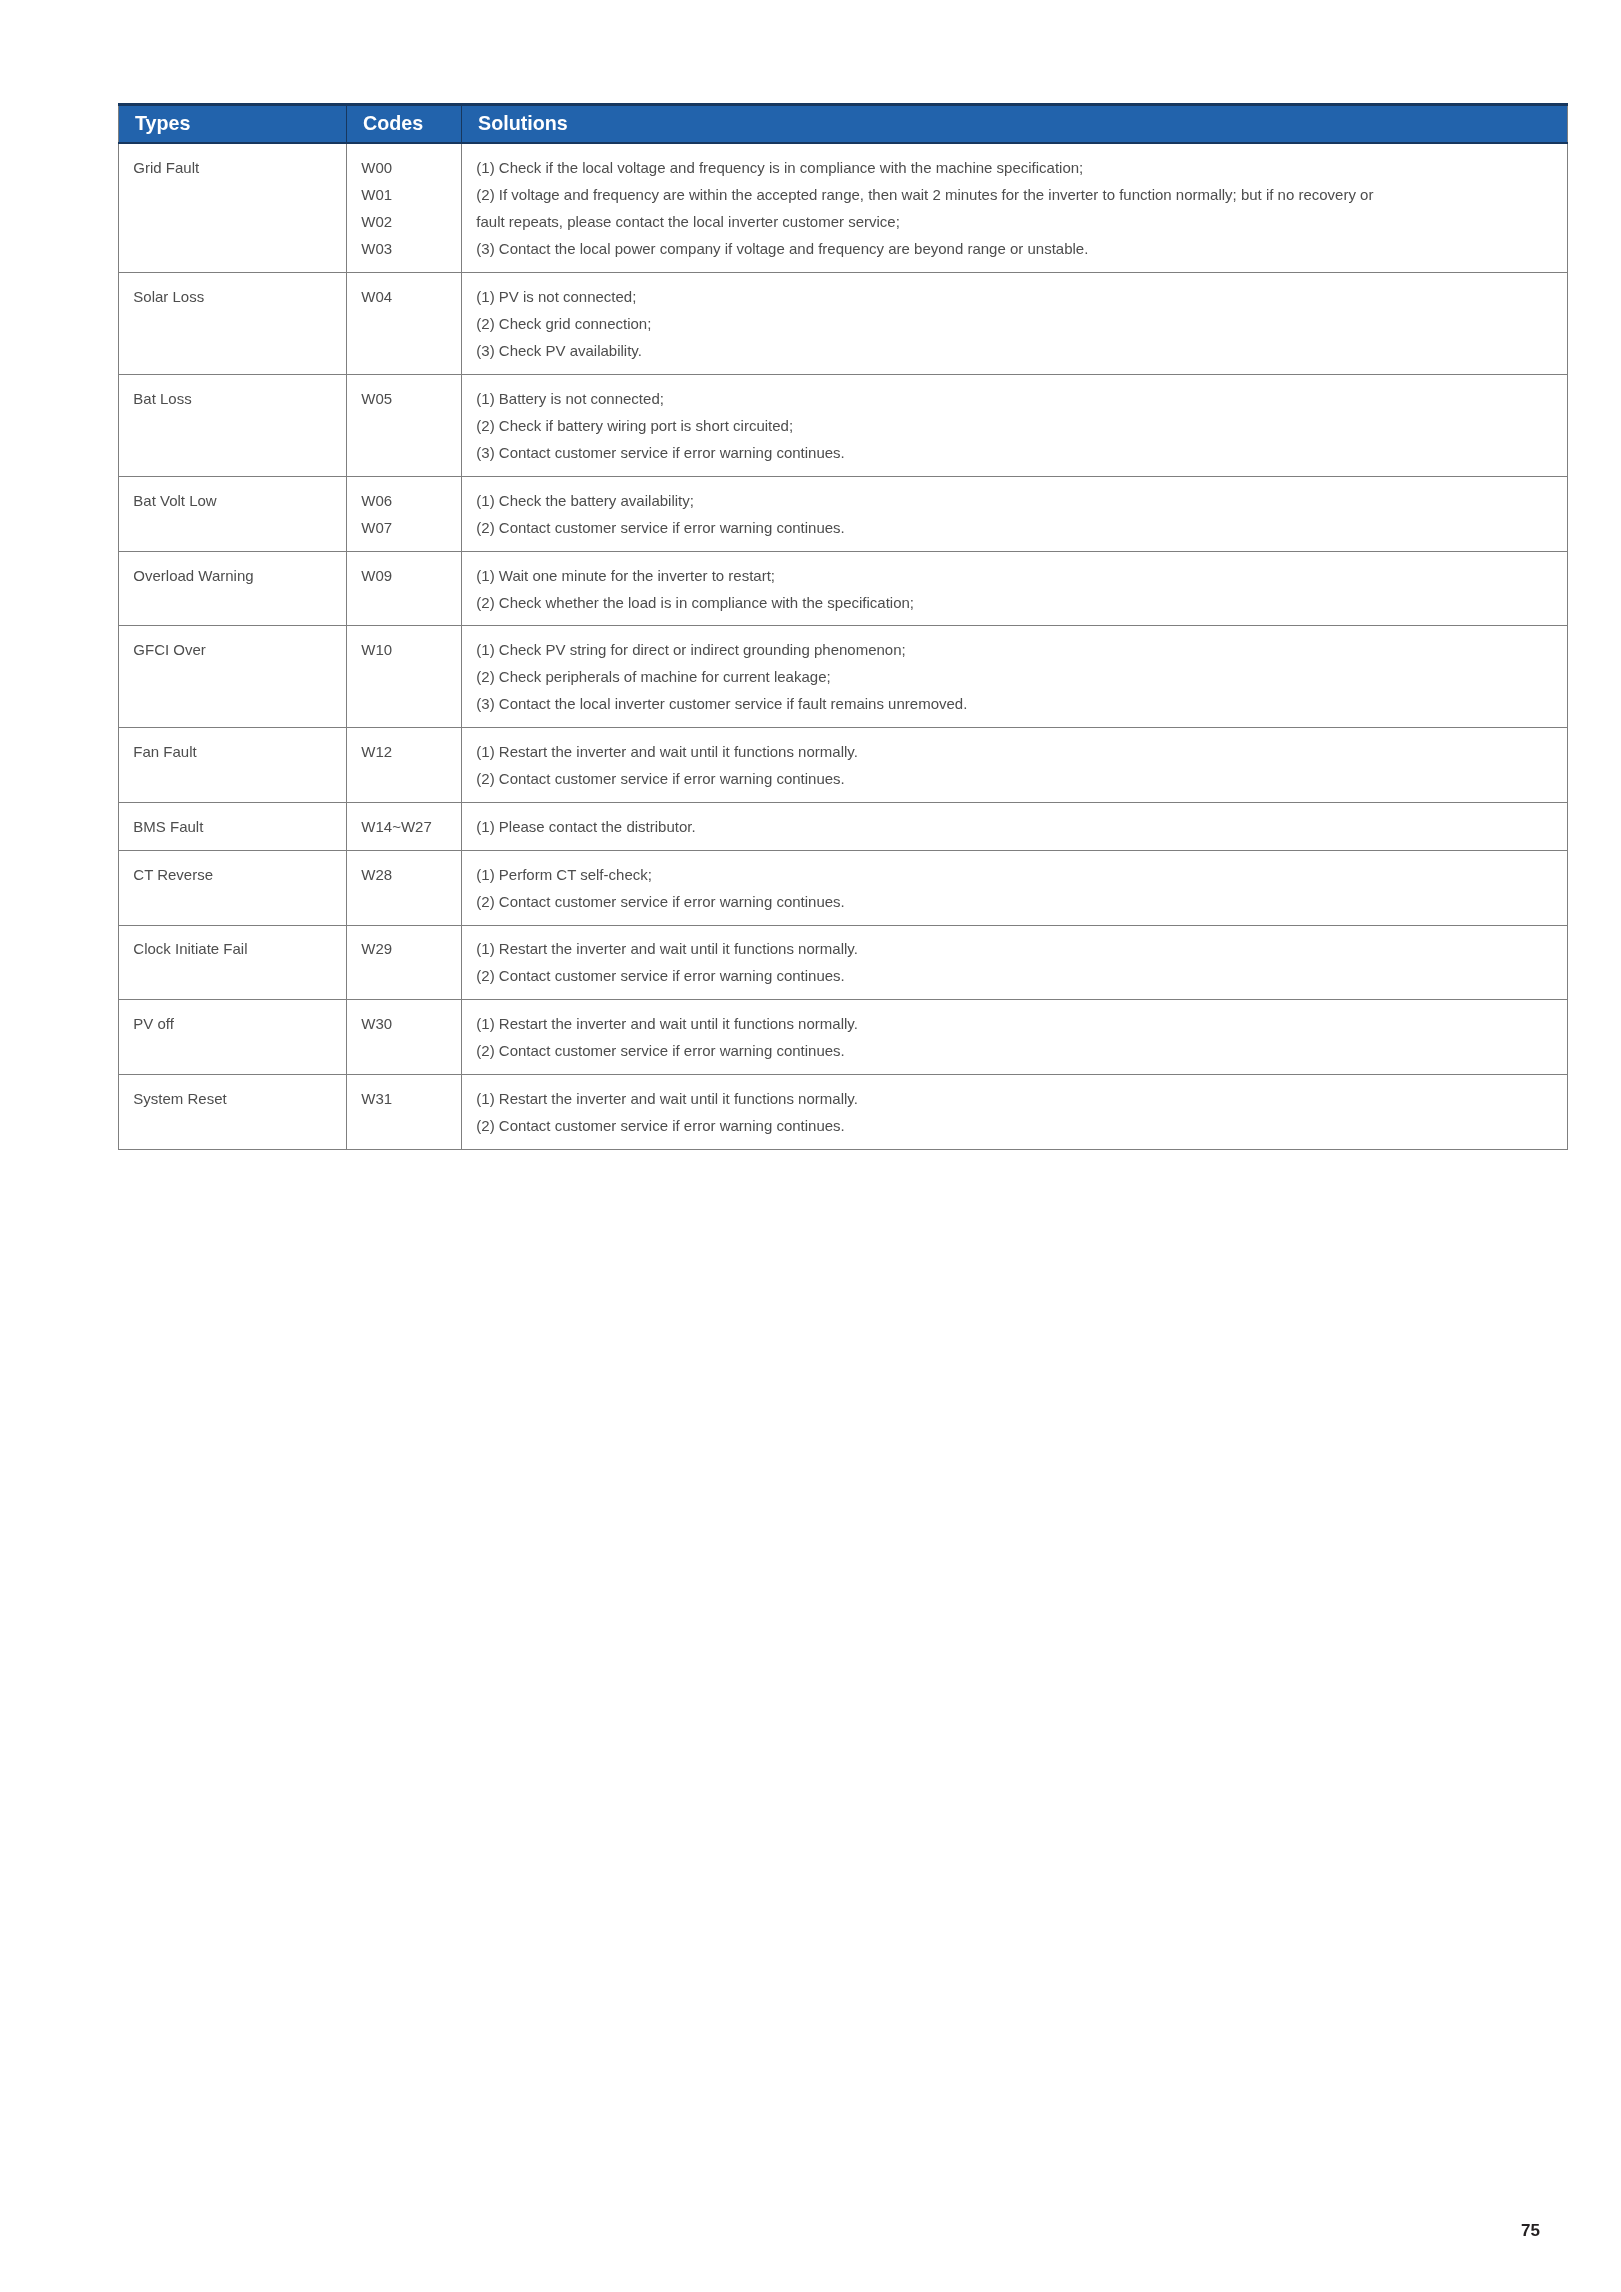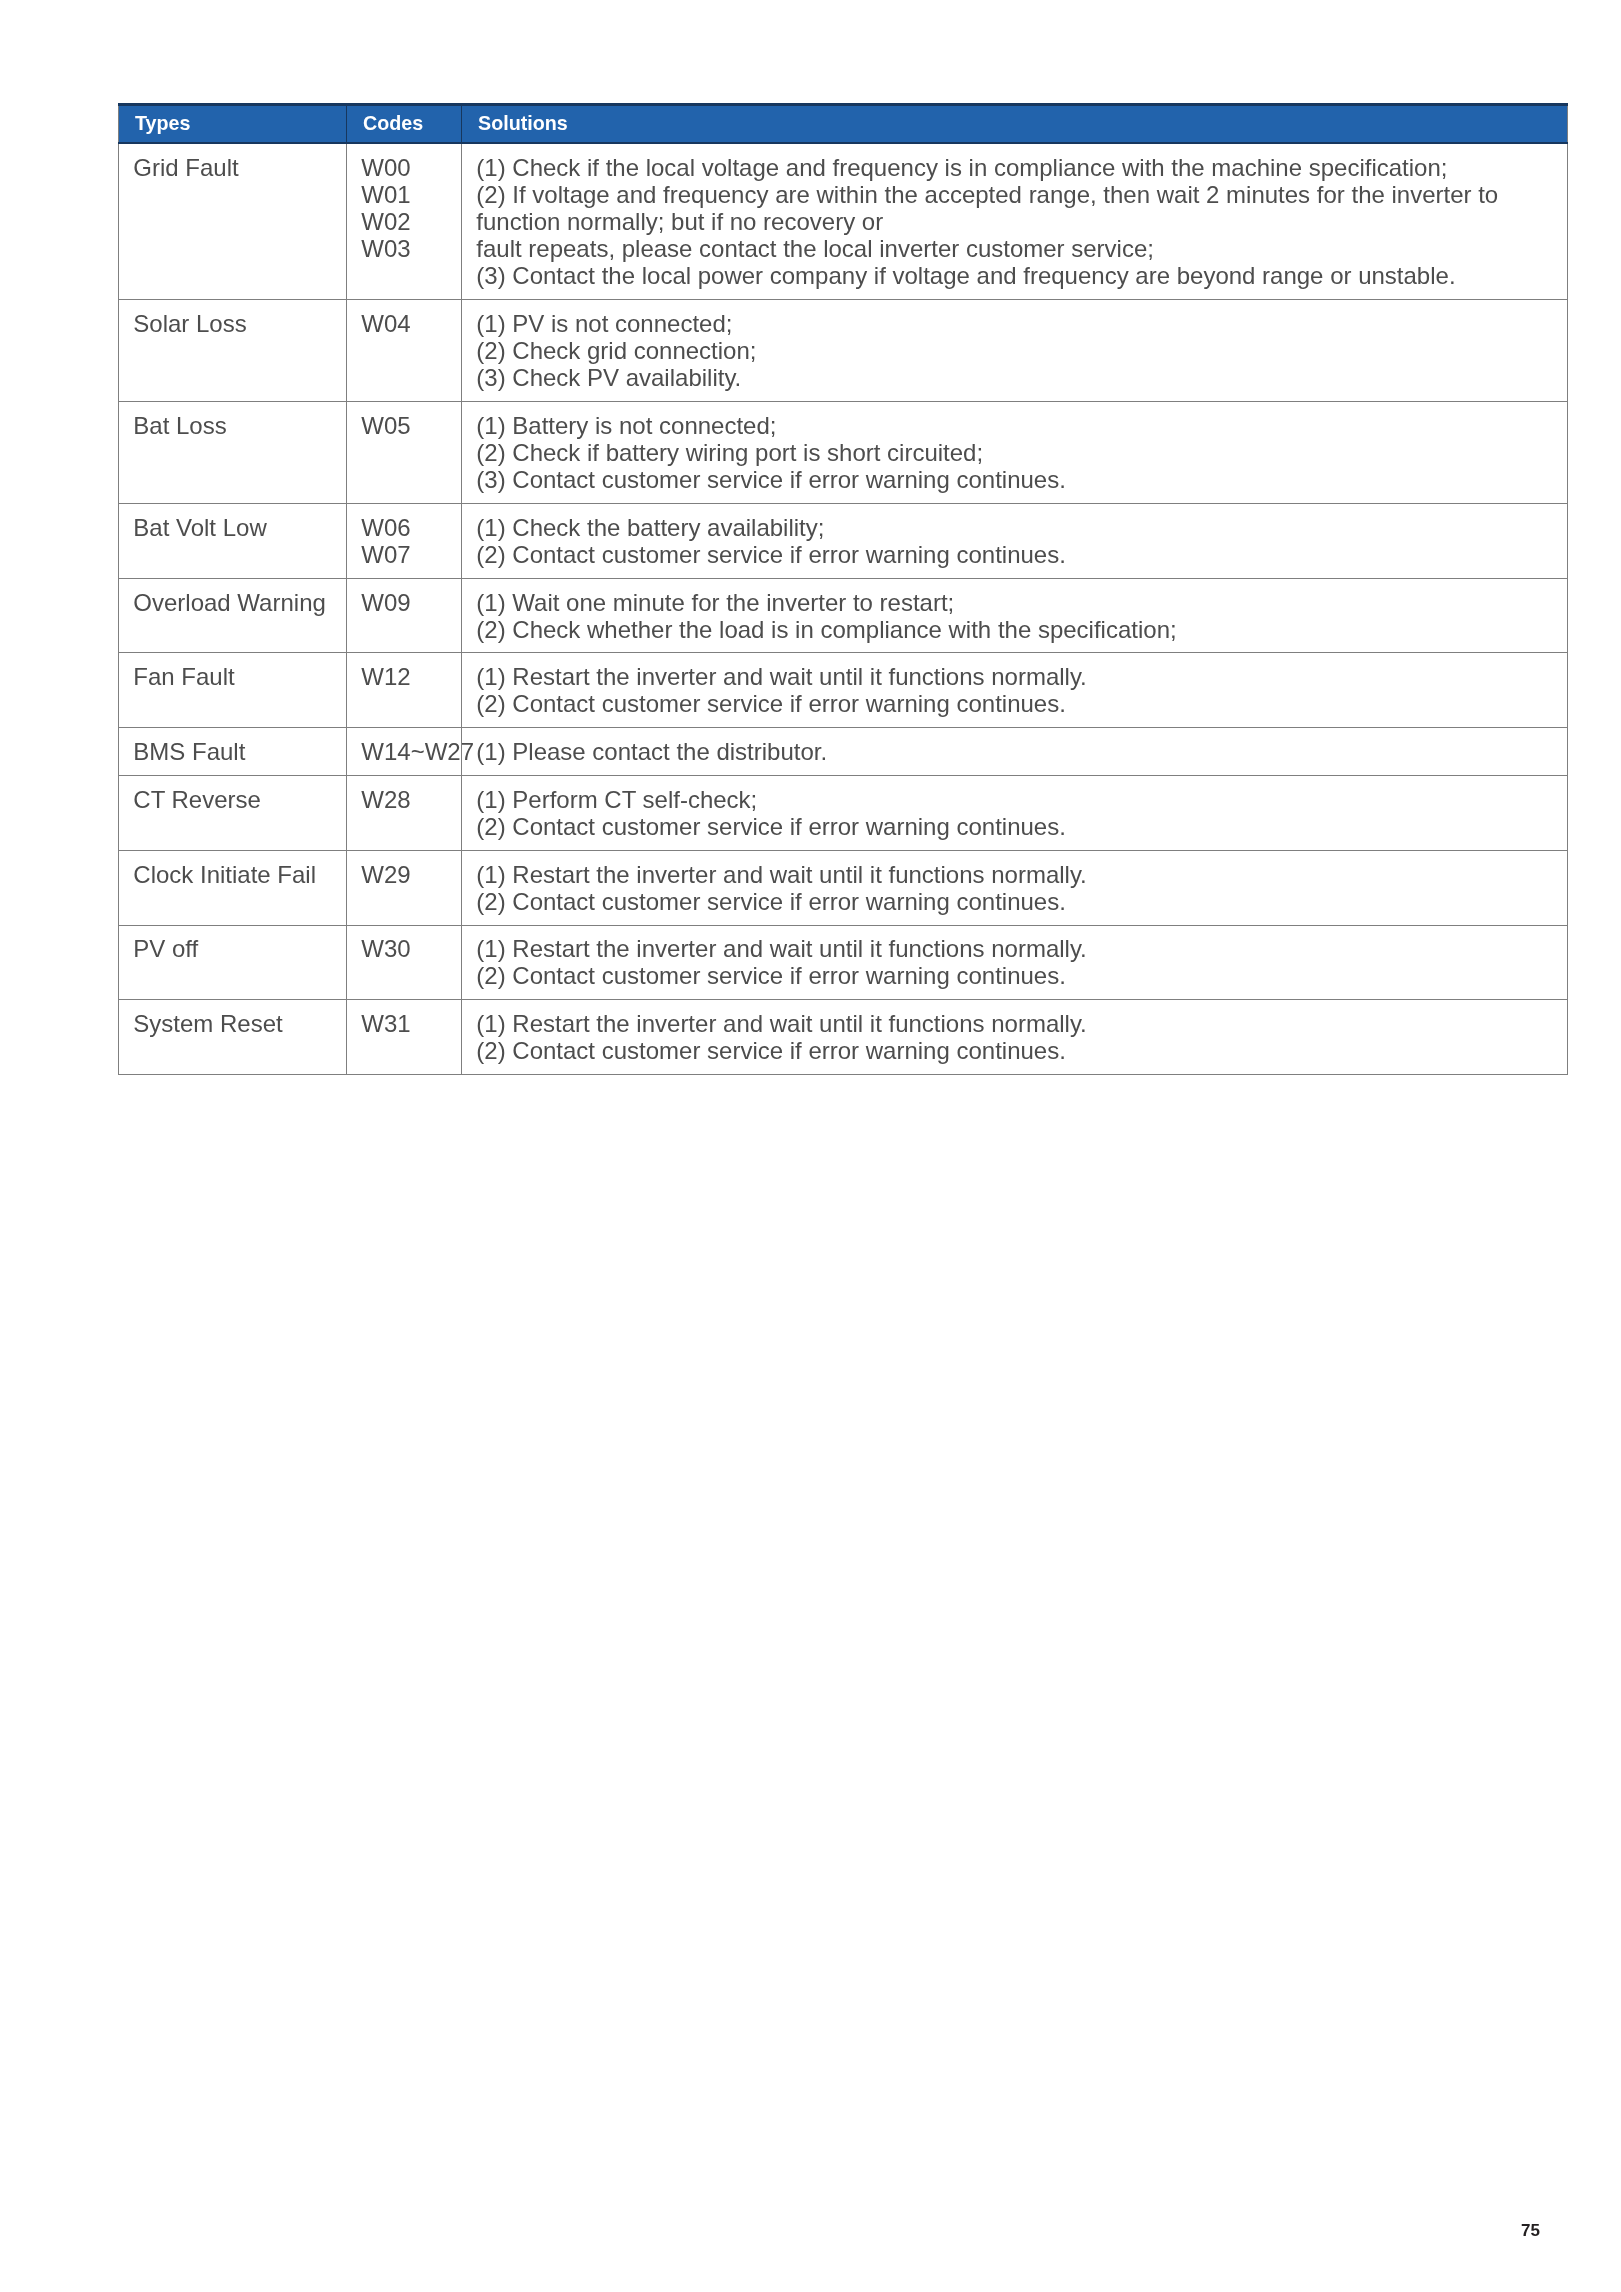--- a/index.html
+++ b/index.html
@@ -30,21 +30,21 @@
     padding:6.3px 9px 7.2px 16px;
     border-bottom:2.7px solid var(--border-dark);
   }
   .doc-table thead th + th{
     border-left:0.9px solid var(--border-dark);
   }
   .doc-table tbody td{
     border:0.9px solid var(--border-gray);
     vertical-align:top;
     color:var(--text);
-    font-size:24px;
+    font-size:15px;
     line-height:27px;
     padding:9.9px 12.5px 9.9px 14.3px;
     white-space:pre-line;
     letter-spacing:0px;
   }
   .col-type{width:228px;}
   .col-code{width:115px;}
   .col-solution{width:1106px;}
   .page-number{
     position:absolute;top:2221px;right:81px;
@@ -107,20 +107,27 @@
   </tr>
 
 
   <tr>
     <td>Overload Warning</td>
     <td>W09</td>
     <td>(1) Wait one minute for the inverter to restart;
 (2) Check whether the load is in compliance with the specification;</td>
   </tr>
 
+  <tr>
+    <td>GFCI Over</td>
+    <td>W10</td>
+    <td>(1) Check PV string for direct or indirect grounding phenomenon;
+(2) Check peripherals of machine for current leakage;
+(3) Contact the local inverter customer service if fault remains unremoved.</td>
+  </tr>
 
 
   <tr>
     <td>Fan Fault</td>
     <td>W12</td>
     <td>(1) Restart the inverter and wait until it functions normally.
 (2) Contact customer service if error warning continues.</td>
   </tr>
 
   <tr>

